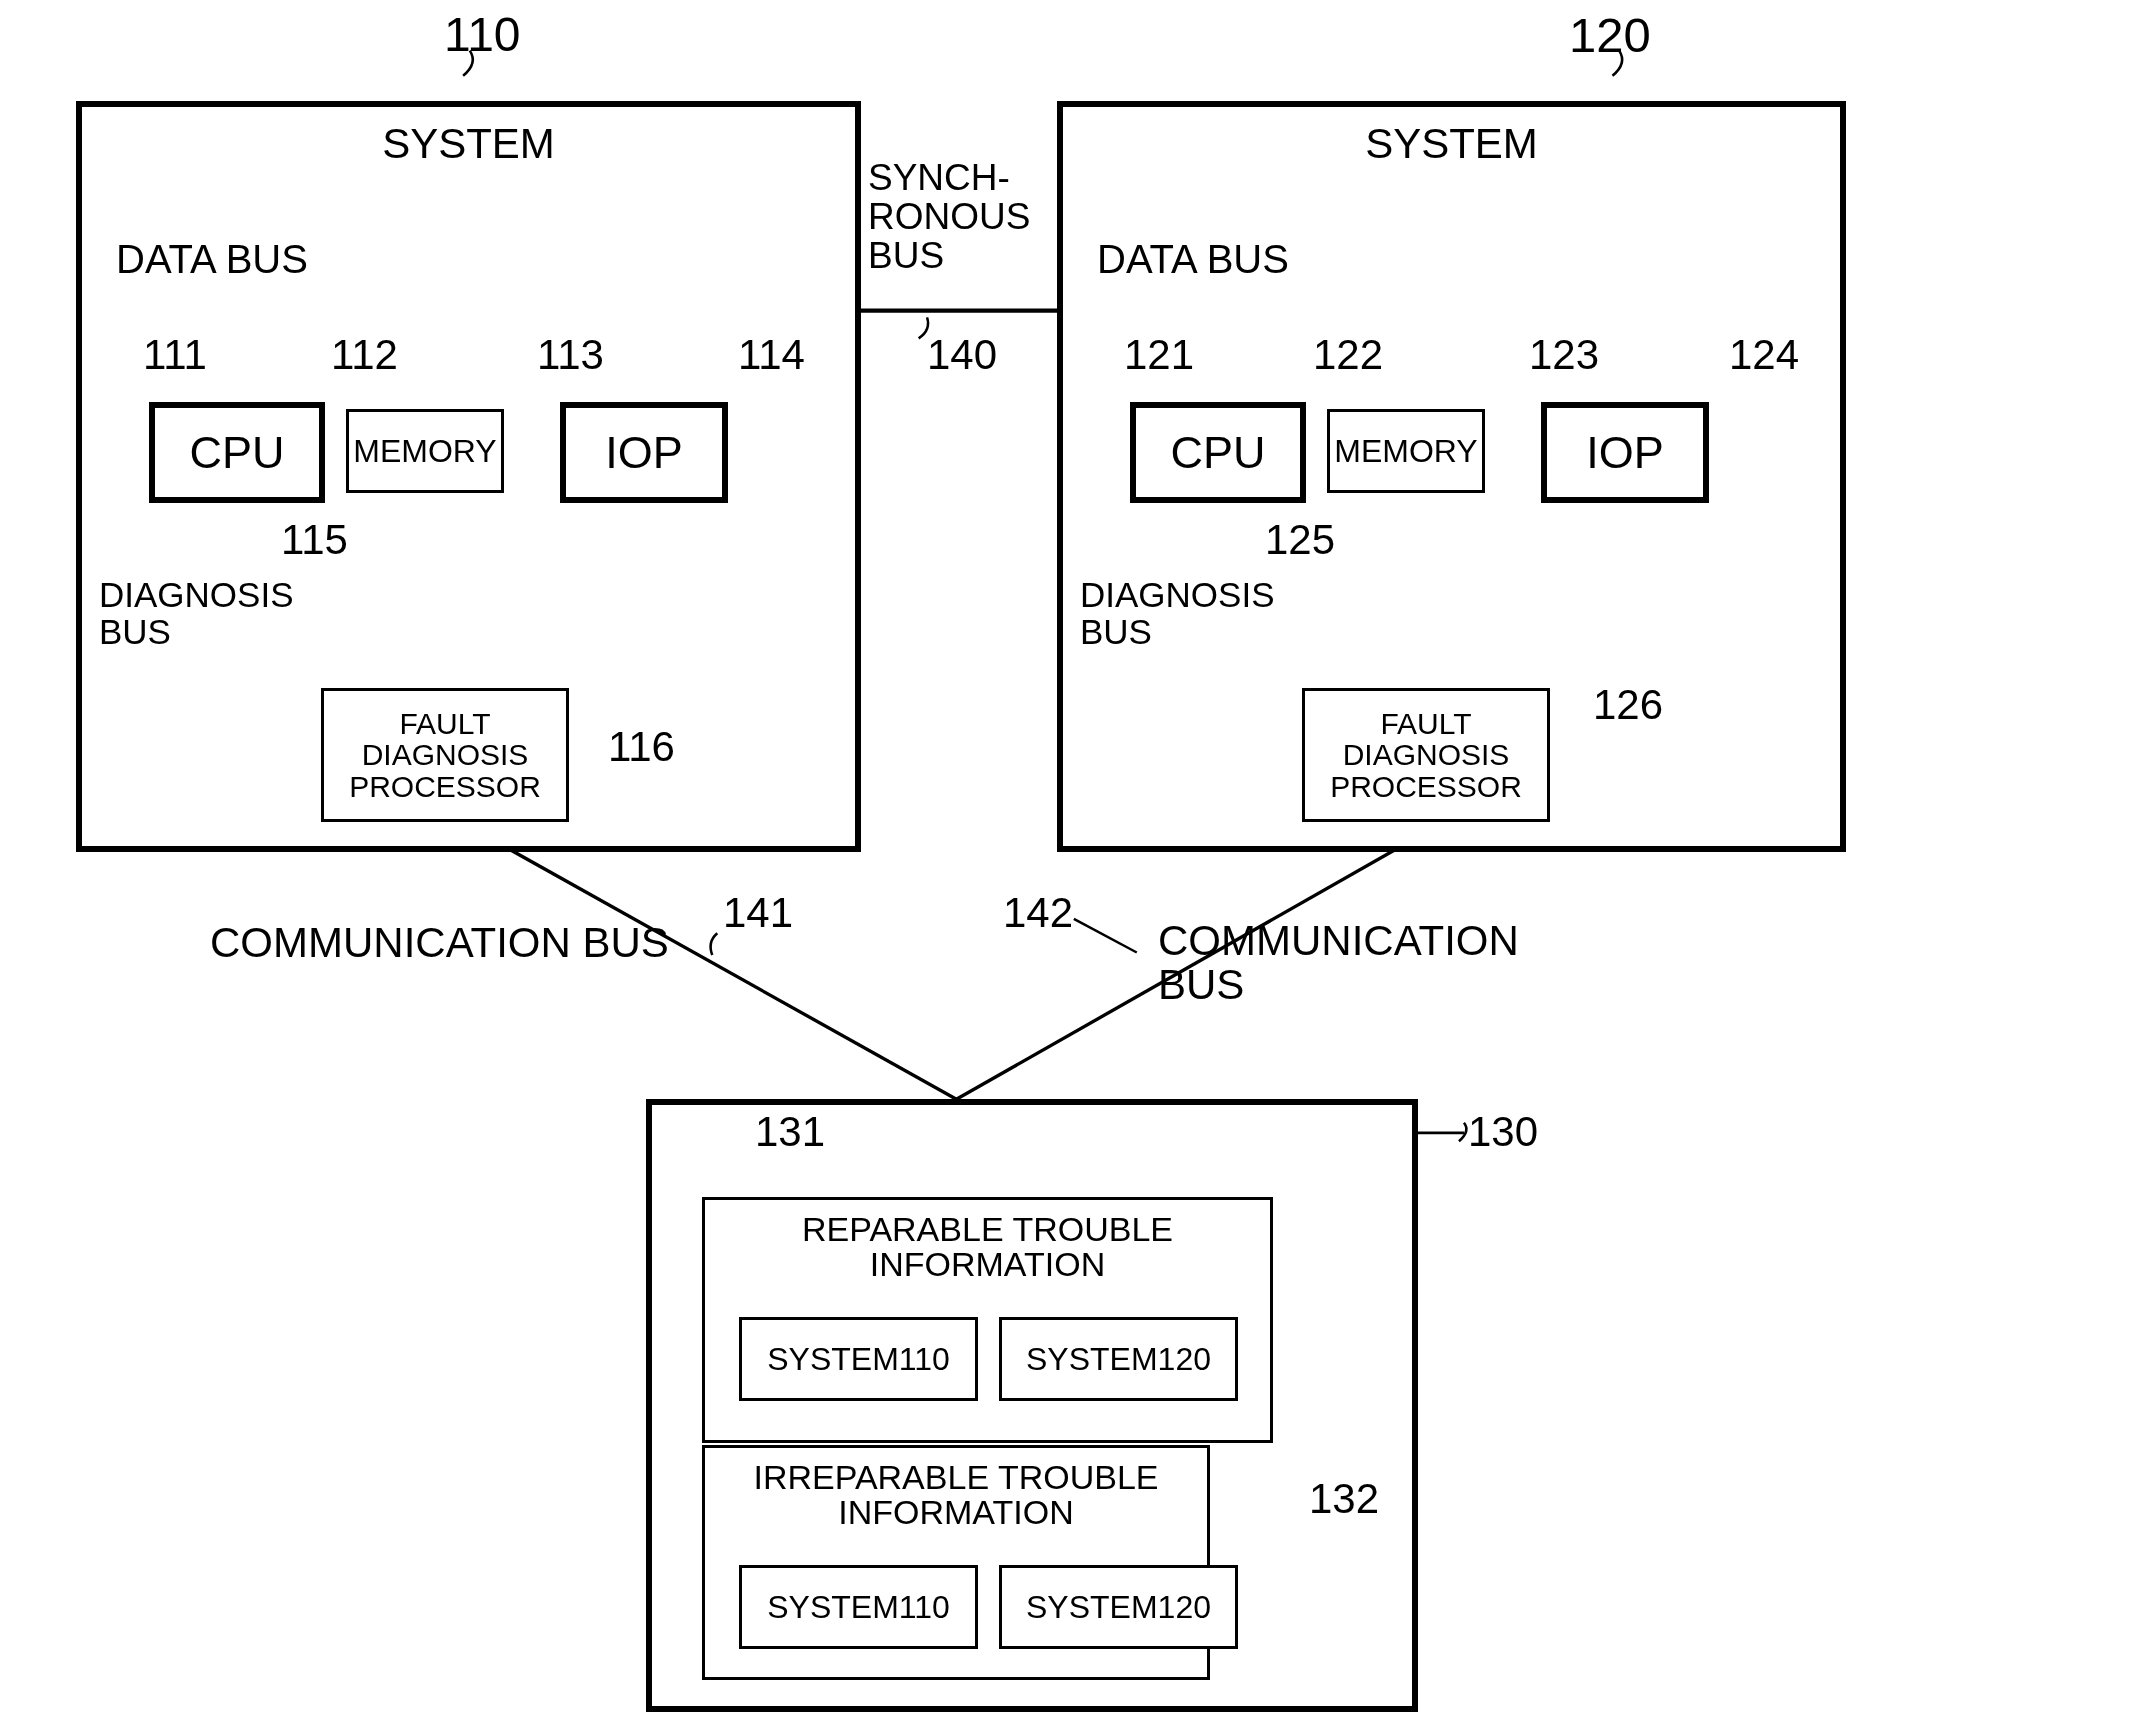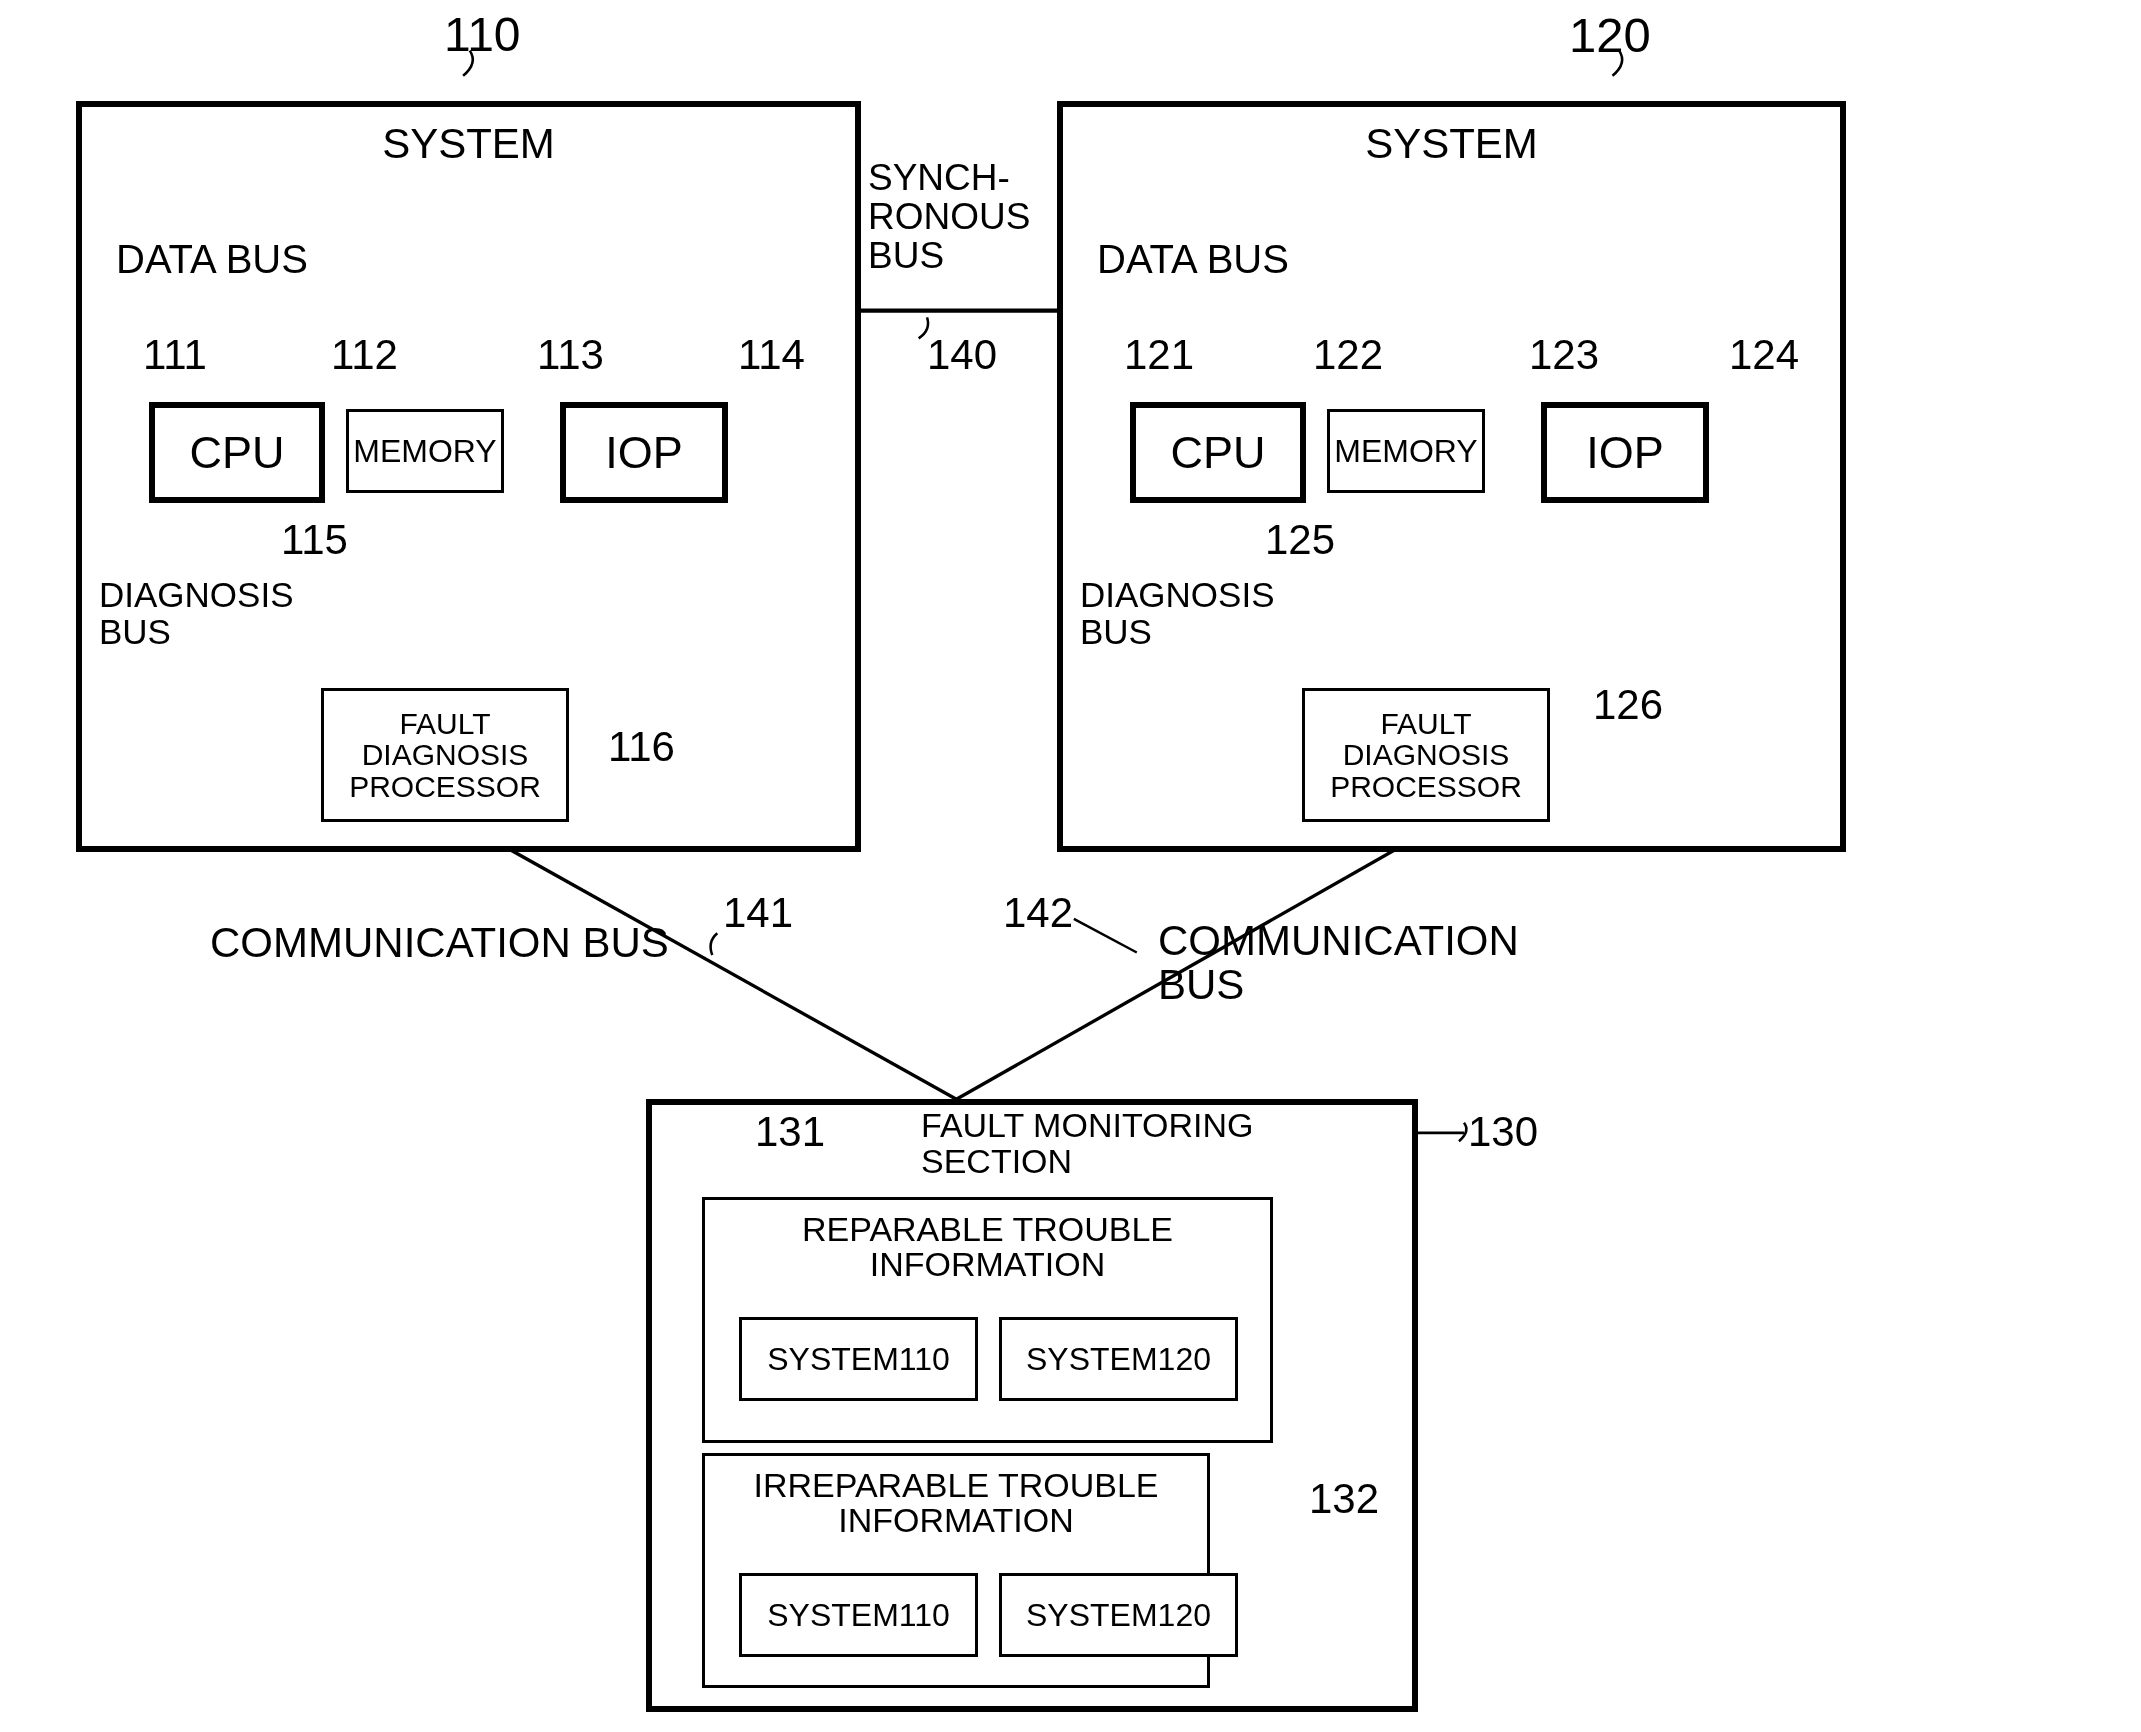--- a/index.html
+++ b/index.html
@@ -170,35 +170,33 @@
 <div class="abs lbl" style="left:927px; top:331px; font-size:42px;">140</div>
 
 <div class="abs lbl" style="left:210px; top:919px; font-size:42px;">COMMUNICATION BUS</div>
 <div class="abs lbl" style="left:723px; top:889px; font-size:42px;">141</div>
 
 <div class="abs lbl" style="left:1003px; top:889px; font-size:42px;">142</div>
 <div class="abs lbl" style="left:1158px; top:919px; font-size:42px; line-height:1.05;">COMMUNICATION
 BUS</div>
 
 <div class="abs thick-box" style="left:646px; top:1099px; width:772px; height:613px;">
-  <div class="abs lbl" style="left:269px; top:3.4px; font-size:34px; line-height:1.05; text-align:left;">FAULT MONITORING
-SECTION</div>
 
   <div class="abs thin-box" style="left:50px; top:92px; width:571px; height:246px;">
     <div class="abs lbl lbl-center" style="left:0; right:0; top:11.7px; font-size:34px; line-height:1.05;">REPARABLE TROUBLE
 INFORMATION</div>
     <div class="abs thin-box" style="left:34px; top:117px; width:239px; height:84px; display:flex; align-items:center; justify-content:center;">
       <span class="lbl" style="font-size:32px;">SYSTEM110</span>
     </div>
     <div class="abs thin-box" style="left:294px; top:117px; width:239px; height:84px; display:flex; align-items:center; justify-content:center;">
       <span class="lbl" style="font-size:32px;">SYSTEM120</span>
     </div>
   </div>
 
-  <div class="abs thin-box" style="left:50px; top:348px; width:508px; height:235px;">
+  <div class="abs thin-box" style="left:50px; top:340px; width:508px; height:235px;">
     <div class="abs lbl lbl-center" style="left:0; right:0; top:11.7px; font-size:34px; line-height:1.05;">IRREPARABLE TROUBLE
 INFORMATION</div>
     <div class="abs thin-box" style="left:34px; top:117px; width:239px; height:84px; display:flex; align-items:center; justify-content:center;">
       <span class="lbl" style="font-size:32px;">SYSTEM110</span>
     </div>
     <div class="abs thin-box" style="left:294px; top:117px; width:239px; height:84px; display:flex; align-items:center; justify-content:center;">
       <span class="lbl" style="font-size:32px;">SYSTEM120</span>
     </div>
   </div>
 </div>

